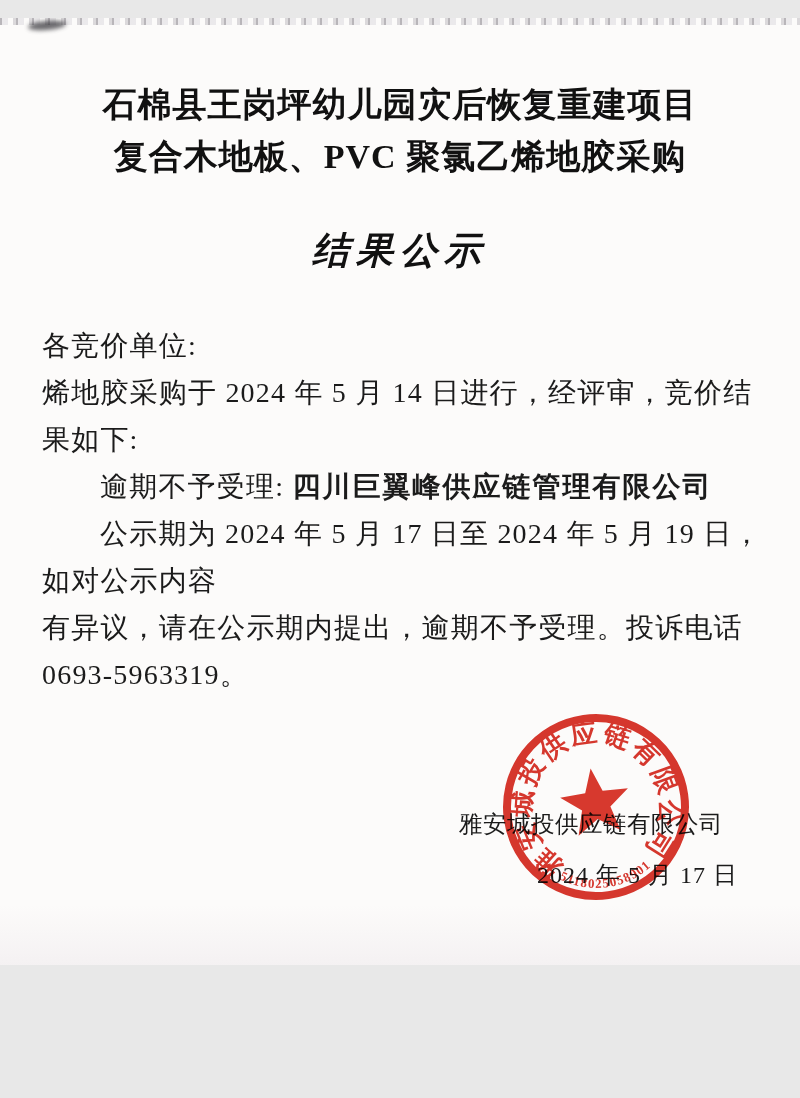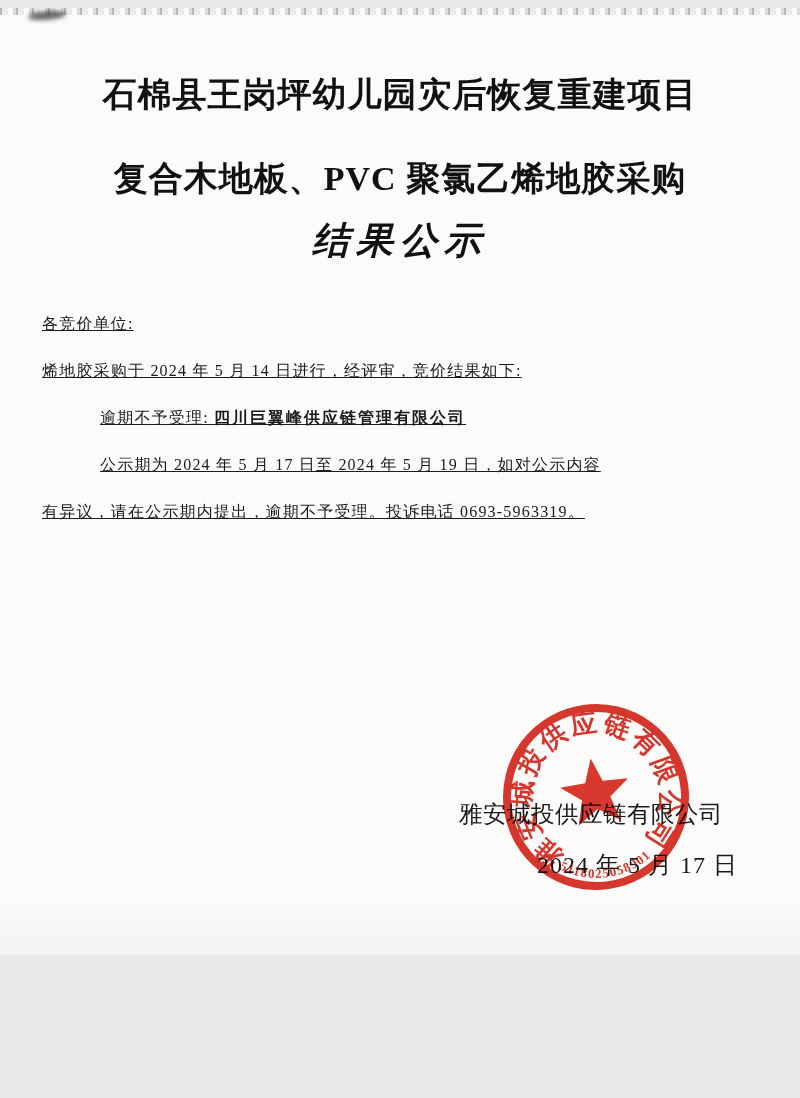--- a/index.html
+++ b/index.html
@@ -1,21 +1,21 @@
 <!DOCTYPE html>
 <html><head>
 <meta charset="utf-8">
 <style>
   html, body { margin: 0; padding: 0; }
   body { background: #e8e8e8; }
   .page {
     position: relative;
     width: 800px;
     height: 947px;
-    margin: 8px auto;
+    margin: 18px auto;
     background: #fcfbfa;
     overflow: hidden;
     font-family: "Liberation Serif", "DejaVu Serif", serif;
     color: #1b1b1b;
   }
   
   .scan-noise-top {
     position: absolute; top: 0; left: 0; right: 0; height: 7px;
     background: repeating-linear-gradient(90deg,
       rgba(75,70,80,0.38) 0px 2px,
@@ -33,28 +33,27 @@
   .scan-bottom-tint {
     position: absolute; left: 0; right: 0; bottom: 0; height: 60px;
     background: linear-gradient(180deg, rgba(250,249,248,0) 0%, rgba(238,233,236,0.55) 100%);
   }
   
   .title-line {
     position: absolute; left: 0; width: 100%;
     text-align: center; font-weight: bold; color: #111;
   }
   .t1 { top: 64px;  font-size: 34px; letter-spacing: 1px; }
-  .t2 { top: 148px; font-size: 34px; letter-spacing: 1px; }
+  .t2 { top: 116px; font-size: 34px; letter-spacing: 1px; }
   .t3 { top: 208px; font-size: 37px; letter-spacing: 7px; font-style: italic; }
   
   .body-text {
-    position: absolute; top: 292px; left: 42px; right: 38px;
-    font-size: 16px; line-height: 47px;
+    position: absolute; top: 304px; left: 42px; right: 38px;
+    font-size: 28px; line-height: 47px;
     letter-spacing: 1.2px;
-    text-decoration: underline;
   }
   .line { margin: 0; }
   .indent { text-indent: 58px; }
   .bold { font-weight: bold; letter-spacing: 2px; }
   
   .sig-company {
     position: absolute; top: 790px; left: 459px;
     font-size: 23.5px; letter-spacing: 0.5px; z-index: 2;
   }
   .sig-date {

